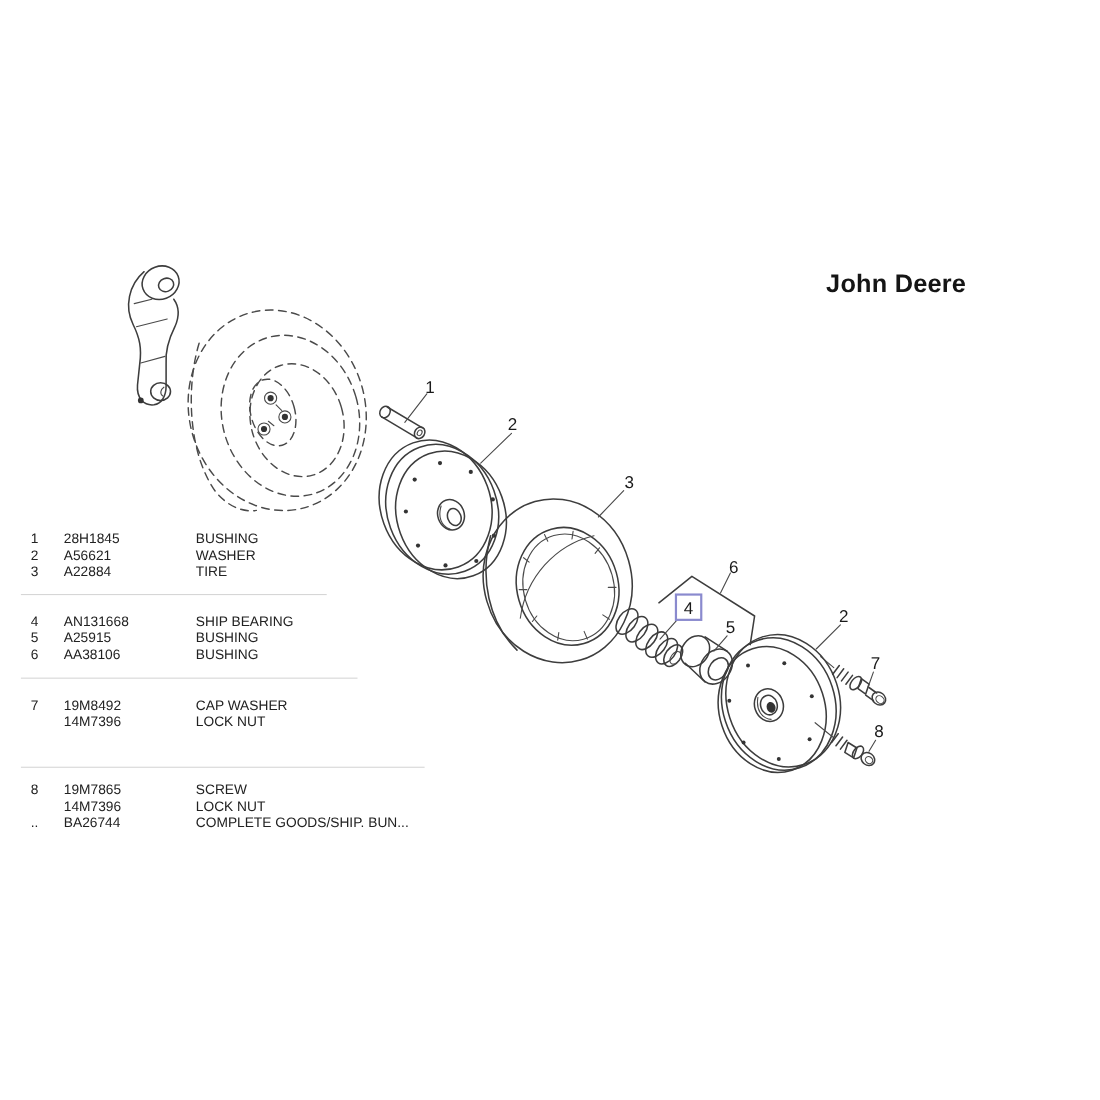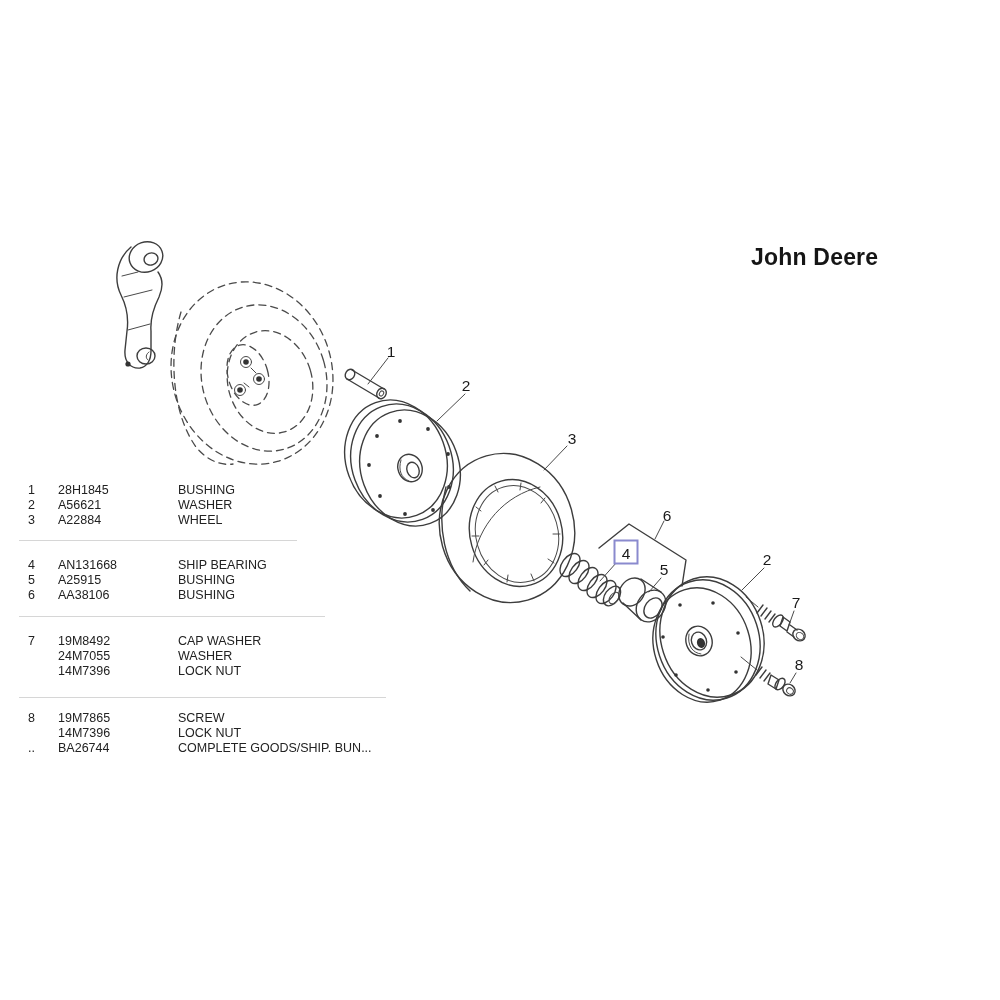--- a/index.html
+++ b/index.html
@@ -208,21 +208,21 @@
         <span class="c-desc">BUSHING</span>
       </div>
       <div class="prow">
         <span class="c-item">2</span>
         <span class="c-part">A56621</span>
         <span class="c-desc">WASHER</span>
       </div>
       <div class="prow">
         <span class="c-item">3</span>
         <span class="c-part">A22884</span>
-        <span class="c-desc">WHEEL</span>
+        <span class="c-desc">TIRE</span>
       </div>
     </div>
 
     <div class="pdiv" style="top:540px;width:278px;"></div>
 
     <div class="pgroup" style="top:558px;">
       <div class="prow">
         <span class="c-item">4</span>
         <span class="c-part">AN131668</span>
         <span class="c-desc">SHIP BEARING</span>
@@ -242,43 +242,38 @@
     <div class="pdiv" style="top:616px;width:306px;"></div>
 
     <div class="pgroup" style="top:634px;">
       <div class="prow">
         <span class="c-item">7</span>
         <span class="c-part">19M8492</span>
         <span class="c-desc">CAP WASHER</span>
       </div>
       <div class="prow">
         <span class="c-item"></span>
-        <span class="c-part">24M7055</span>
-        <span class="c-desc">WASHER</span>
+        <span class="c-part">14M7396</span>
+        <span class="c-desc">LOCK NUT</span>
+      </div>
+    </div>
+
+    <div class="pdiv" style="top:697px;width:367px;"></div>
+
+    <div class="pgroup" style="top:711px;">
+      <div class="prow">
+        <span class="c-item">8</span>
+        <span class="c-part">19M7865</span>
+        <span class="c-desc">SCREW</span>
       </div>
       <div class="prow">
         <span class="c-item"></span>
         <span class="c-part">14M7396</span>
         <span class="c-desc">LOCK NUT</span>
       </div>
-    </div>
-
-    <div class="pdiv" style="top:697px;width:367px;"></div>
-
-    <div class="pgroup" style="top:711px;">
-      <div class="prow">
-        <span class="c-item">8</span>
-        <span class="c-part">19M7865</span>
-        <span class="c-desc">SCREW</span>
-      </div>
-      <div class="prow">
-        <span class="c-item"></span>
-        <span class="c-part">14M7396</span>
-        <span class="c-desc">LOCK NUT</span>
-      </div>
       <div class="prow">
         <span class="c-item">..</span>
         <span class="c-part">BA26744</span>
         <span class="c-desc">COMPLETE GOODS/SHIP. BUN...</span>
       </div>
     </div>
 
   </div>
 </div>
 

